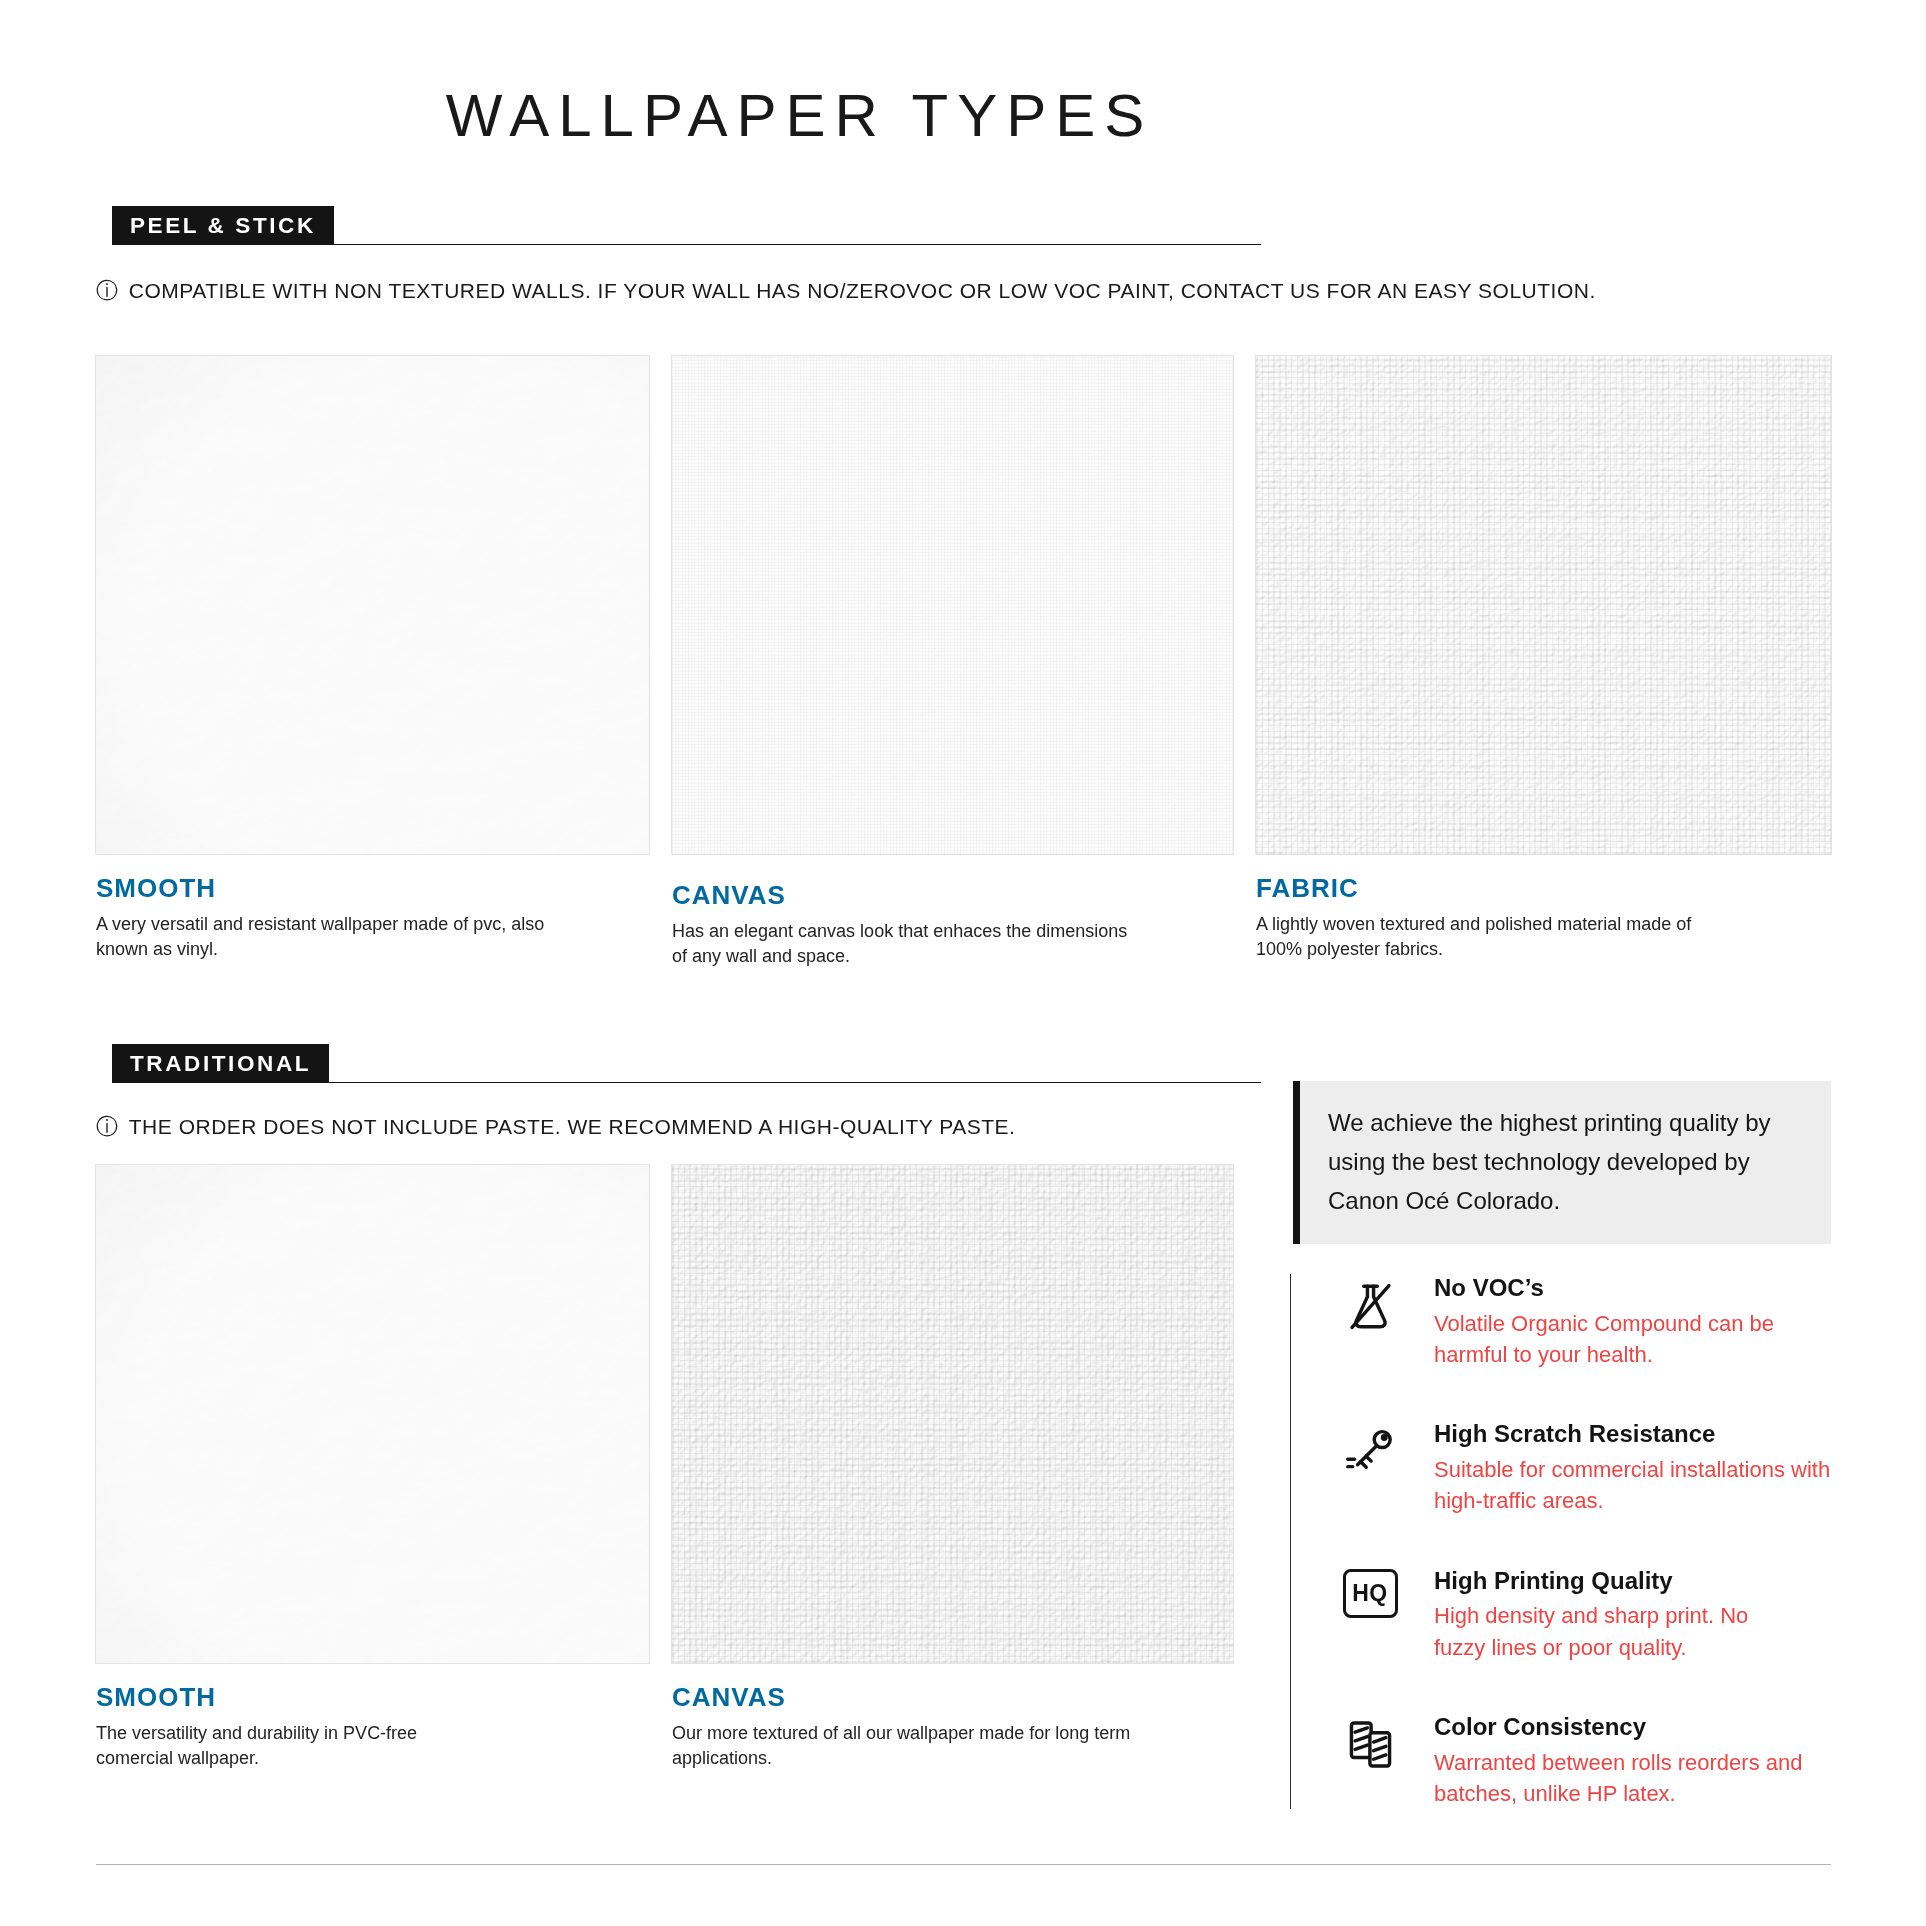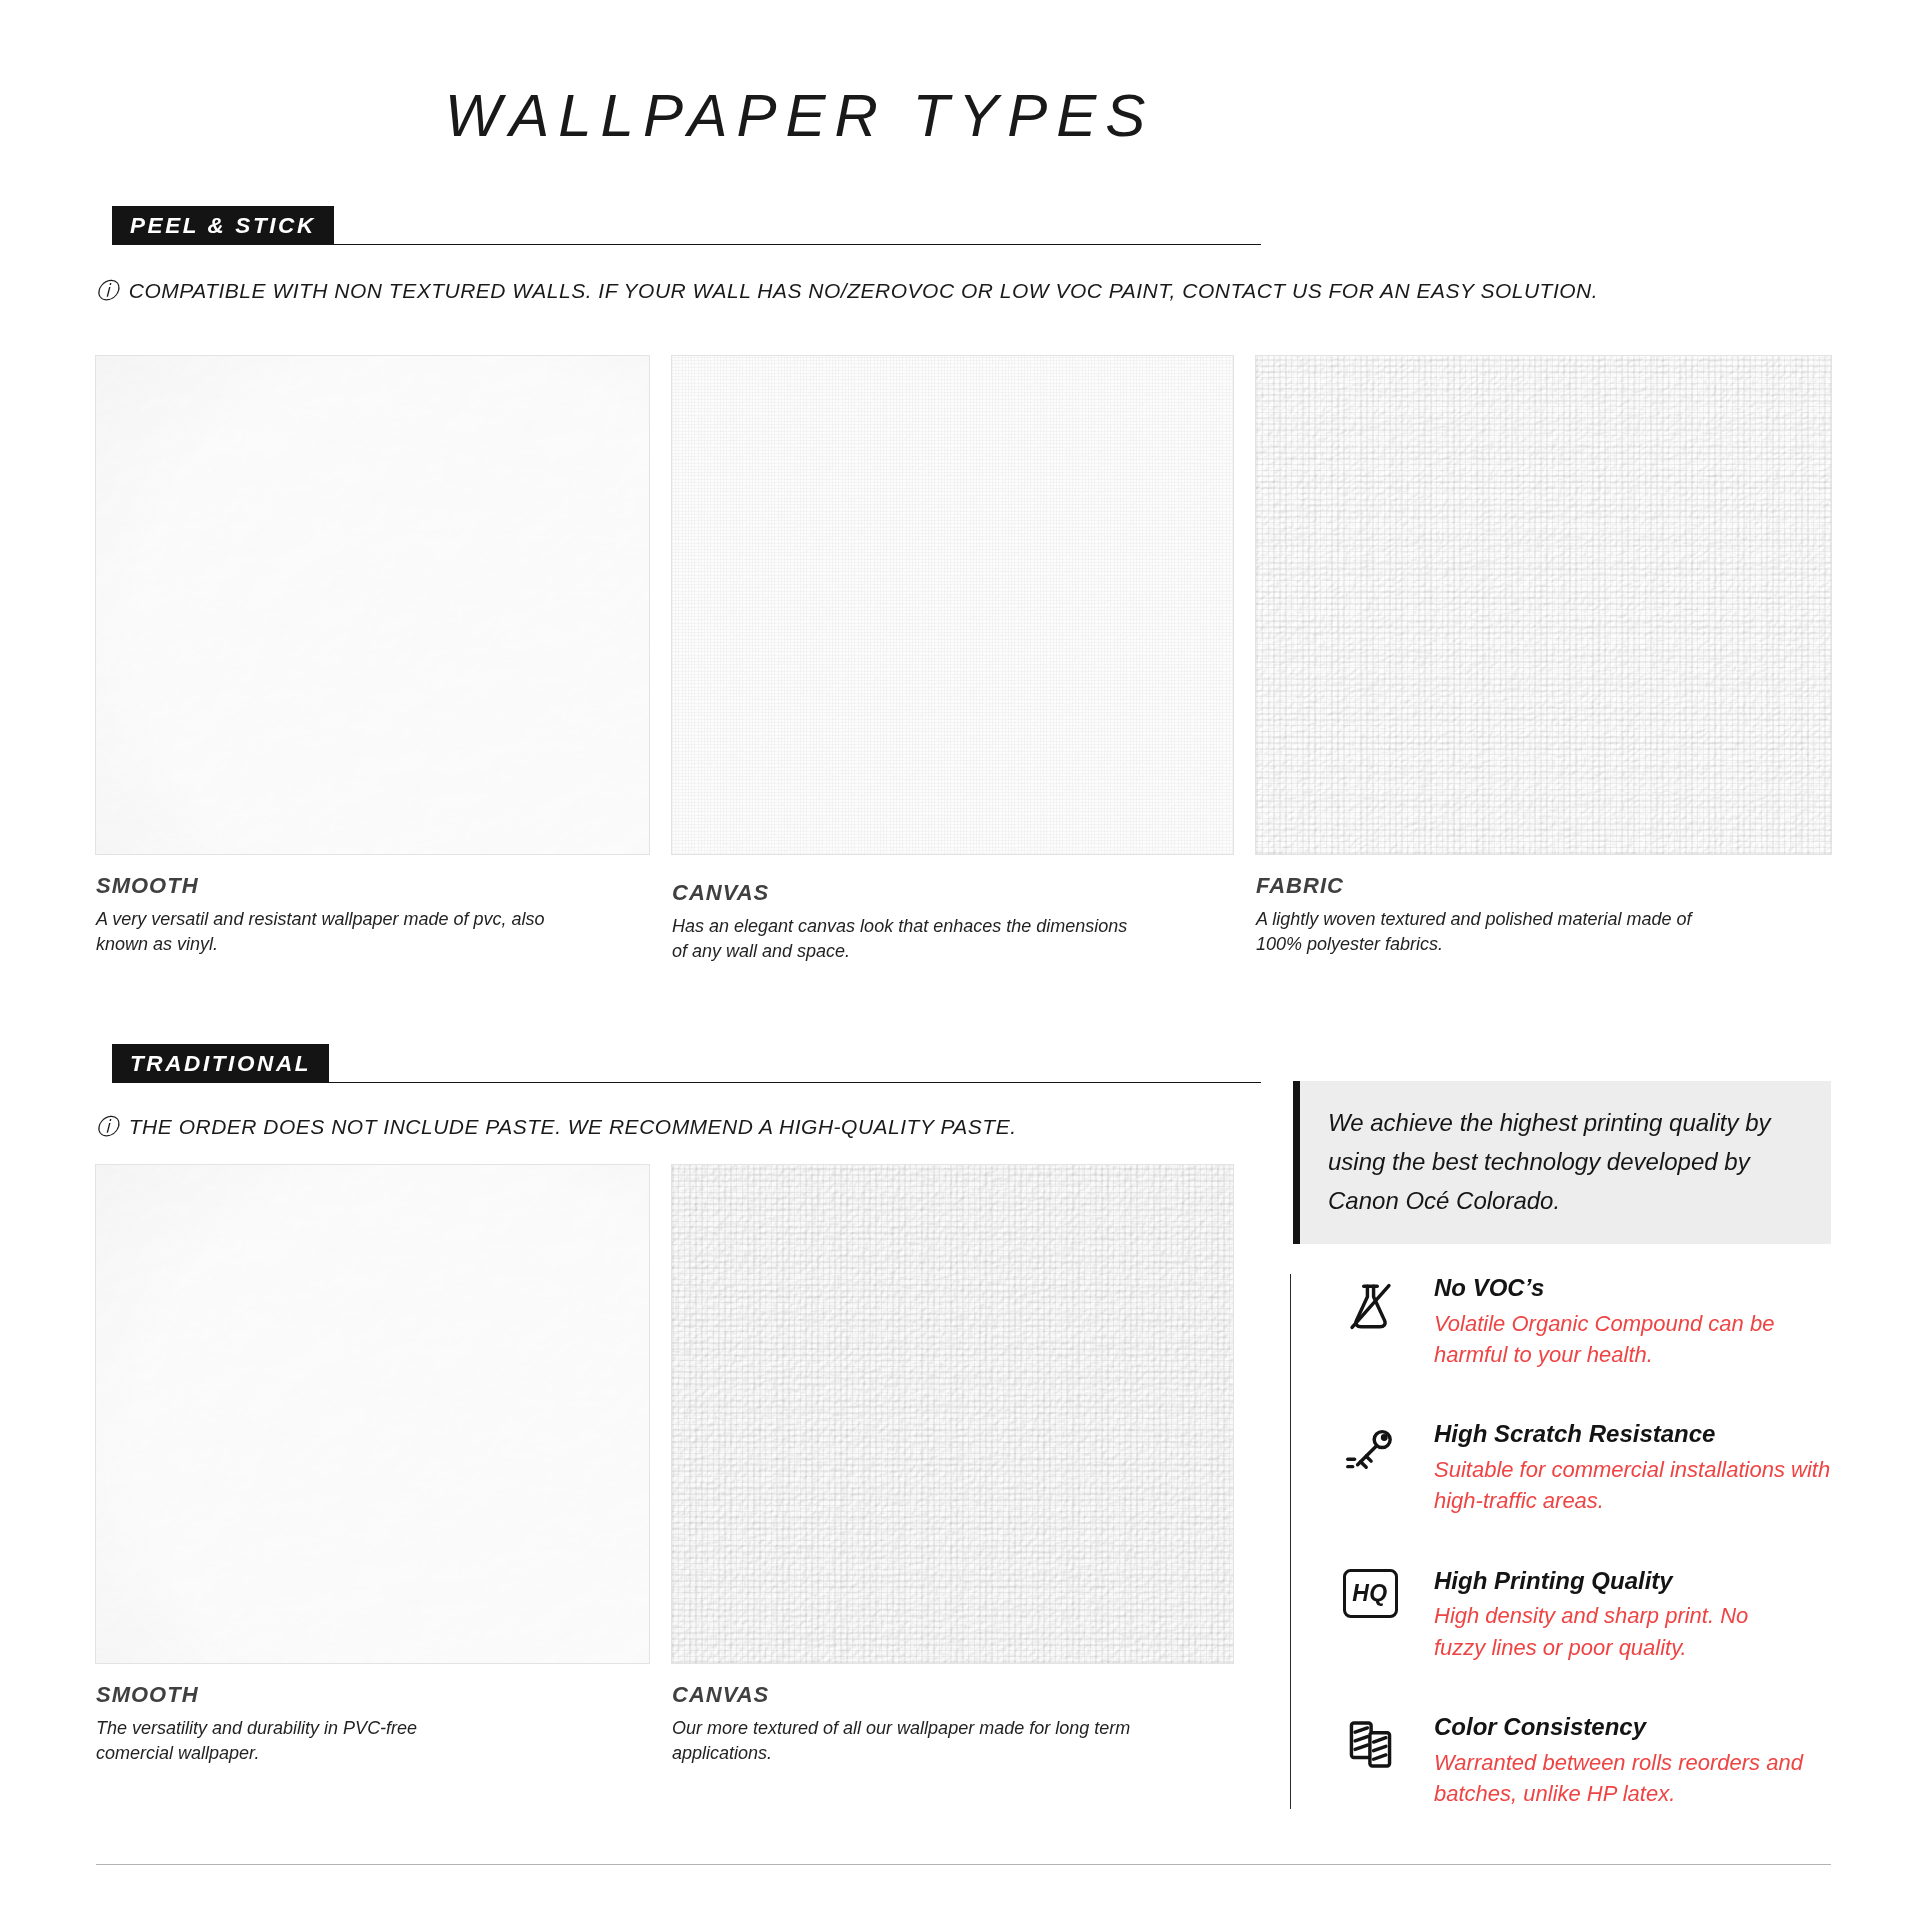--- a/index.html
+++ b/index.html
@@ -2,21 +2,21 @@
 <html style="font-size:10.3px"><head>
 <meta charset="utf-8">
 <style>
   * { margin:0; padding:0; box-sizing:border-box; }
   html, body { background:#ffffff; }
   body {
     width:1926px; height:1926px;
     font-family:"Liberation Sans","DejaVu Sans",sans-serif;
     color:#1c1c1c; position:relative;
   }
-  .page { position:absolute; inset:0; background:#ffffff; overflow:hidden;font-style:italic; }
+  .page { position:absolute; inset:0; background:#ffffff; overflow:hidden; }
 
   .title {
     position:absolute; top:81px; left:0; width:1599px;
     text-align:center; font-size:60px; font-weight:500;
     letter-spacing:9px; color:#191919; white-space:nowrap;
   }
 
   .sec-header {
     position:absolute; left:112px; width:1149px; height:39px;
     border-bottom:1.9px solid #141414; display:flex; align-items:center;
@@ -55,22 +55,22 @@
       repeating-linear-gradient(0deg,  rgba(0,0,0,0.028) 0 1px, transparent 1px 3.2px);
   }
   .weave-coarse::after {
     content:""; position:absolute; inset:0; z-index:2;
     background:
       repeating-linear-gradient(90deg, rgba(0,0,0,0.05) 0 1.6px, transparent 1.6px 5.8px),
       repeating-linear-gradient(0deg,  rgba(0,0,0,0.05) 0 1.6px, transparent 1.6px 5.8px);
   }
 
   .swatch-name {
-    margin-top:19px; font-size:22px; font-weight:bold;
-    letter-spacing:1px; color:#404040;
+    margin-top:19px; font-size:26px; font-weight:bold;
+    letter-spacing:1px; color:#0369a1;
   }
   .swatch-desc {
     margin-top:7.7px; font-size:18px; line-height:1.38; color:#232323;
   }
 
   .quote {
     position:absolute; left:1293px; top:1081px; width:538px;
     background:#ededed; border-left:7px solid #141414;
     padding:23px 39px 23px 28px;
   }

